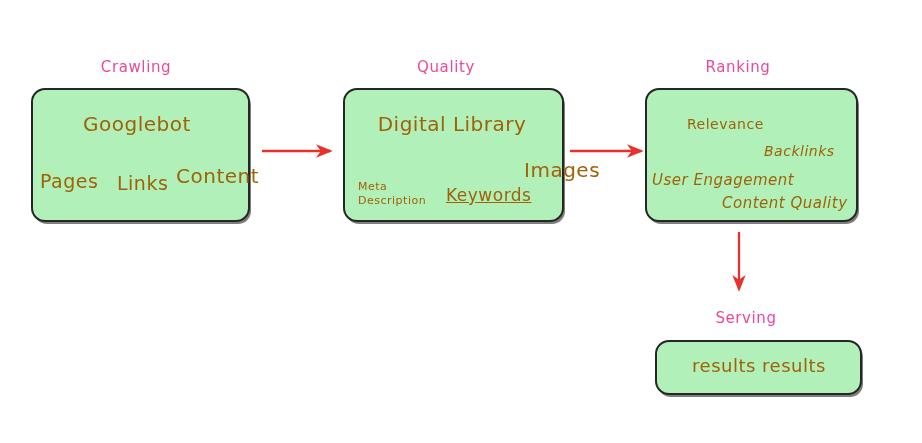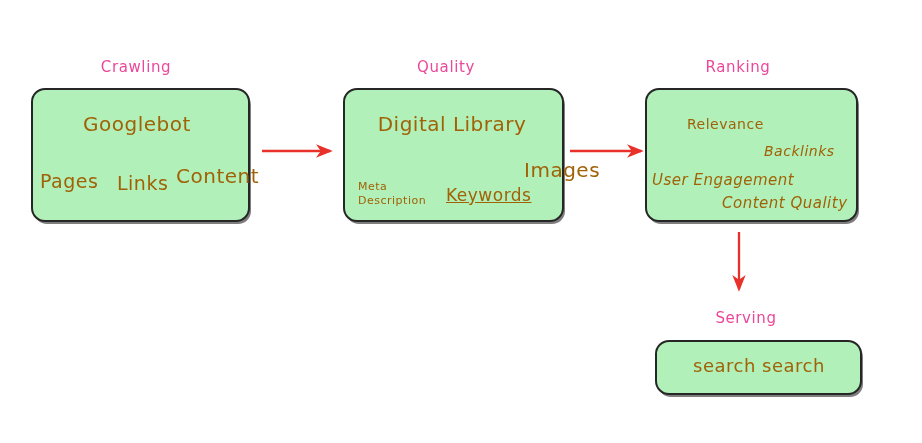--- a/index.html
+++ b/index.html
@@ -126,15 +126,15 @@
 
   <div class="node-text t-rank" style="left:687px; top:117px;">Relevance</div>
   <div class="node-text t-rank" style="left:764px; top:144px;font-style:italic;">Backlinks</div>
   <div class="node-text t-rank-sm" style="left:652px; top:173px;">User Engagement</div>
   <div class="node-text t-rank-sm" style="left:722px; top:196px;">Content Quality</div>
 
   <div class="stage-label" style="left:738px; top:309px;margin-left:8px;">Serving</div>
 
   <div class="node-box" style="left:655px; top:340px; width:207px; height:55px;"></div>
 
-  <div class="node-text center t-serve" style="left:759px; top:357px;">search search</div>
+  <div class="node-text center t-serve" style="left:759px; top:357px;">results results</div>
 
 </div>
 
 </body></html>

